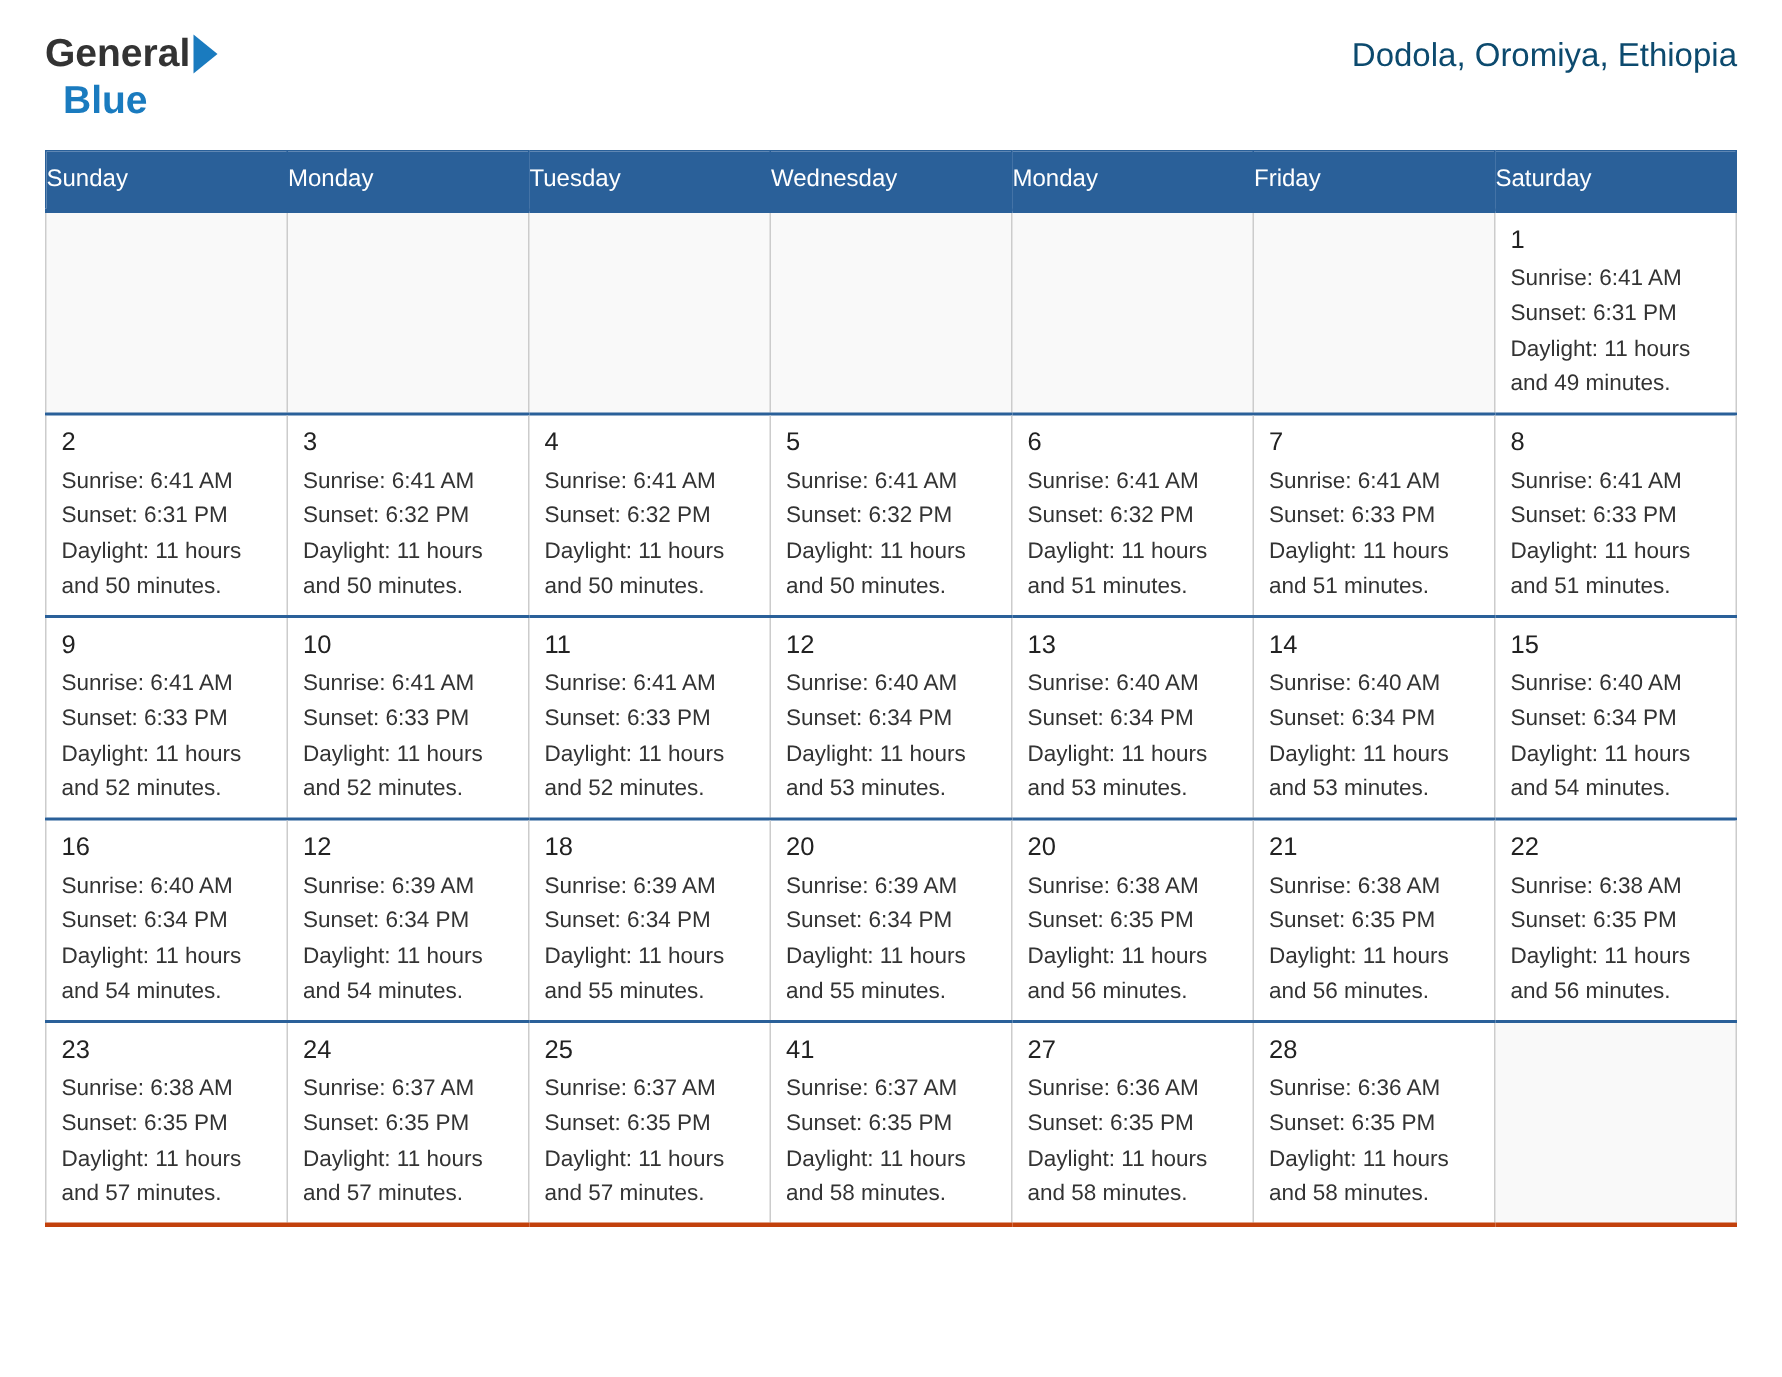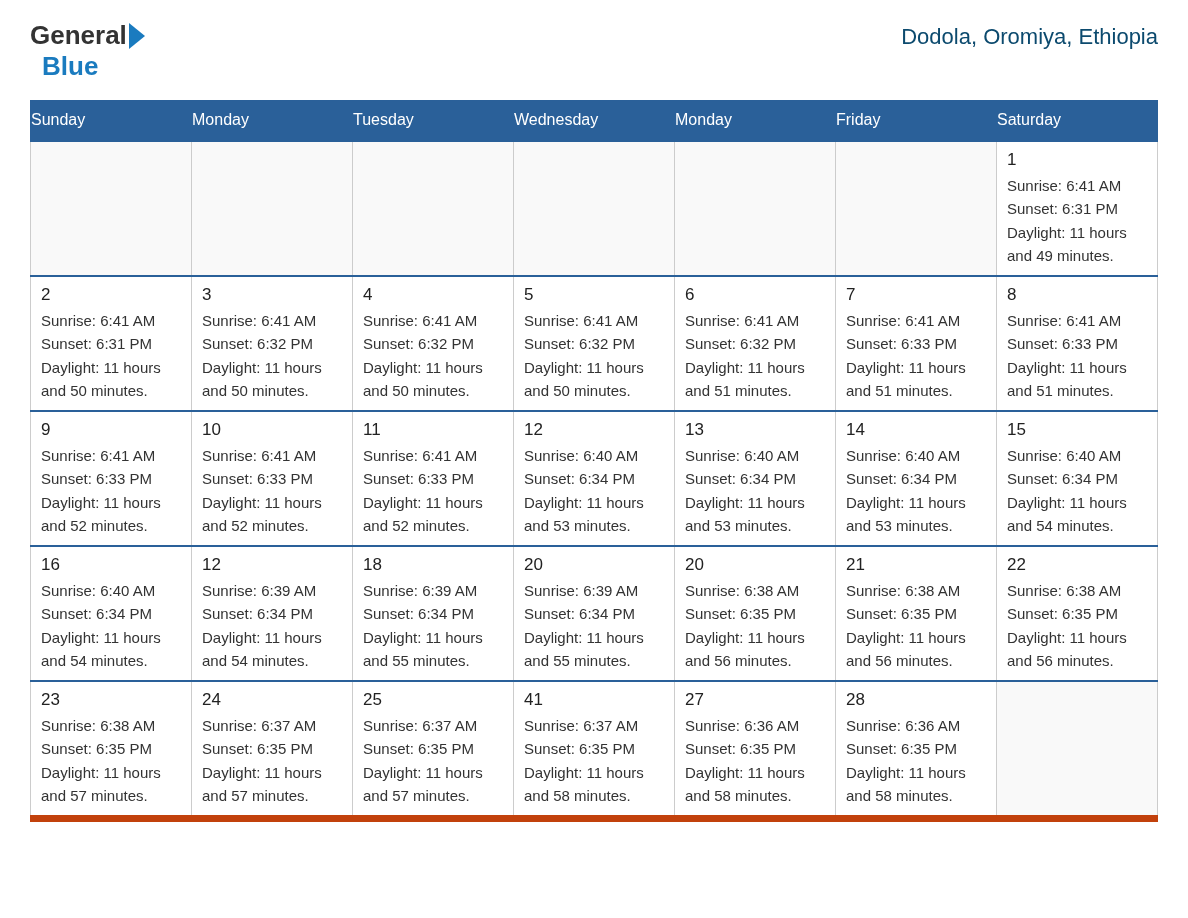--- a/index.html
+++ b/index.html
@@ -76,21 +76,21 @@
       line-height: 1.55;
     }
     .calendar-table tbody tr:first-child td {
       border-top: 3px solid #2a6099;
     }
     .calendar-table tbody tr td:first-child {
       border-left: 1px solid #ccc;
     }
     
     .calendar-table tbody tr td {
-      border-bottom: 7px solid #c2410c;
+      border-bottom: 3px solid #c2410c;
     }
     .calendar-table tbody tr:not(:last-child) td {
       border-bottom: 2px solid #2a6099;
     }
     .logo-wrapper {
       display: flex;
       align-items: center;
     }
     .logo-text-general {
       font-size: 26px;

